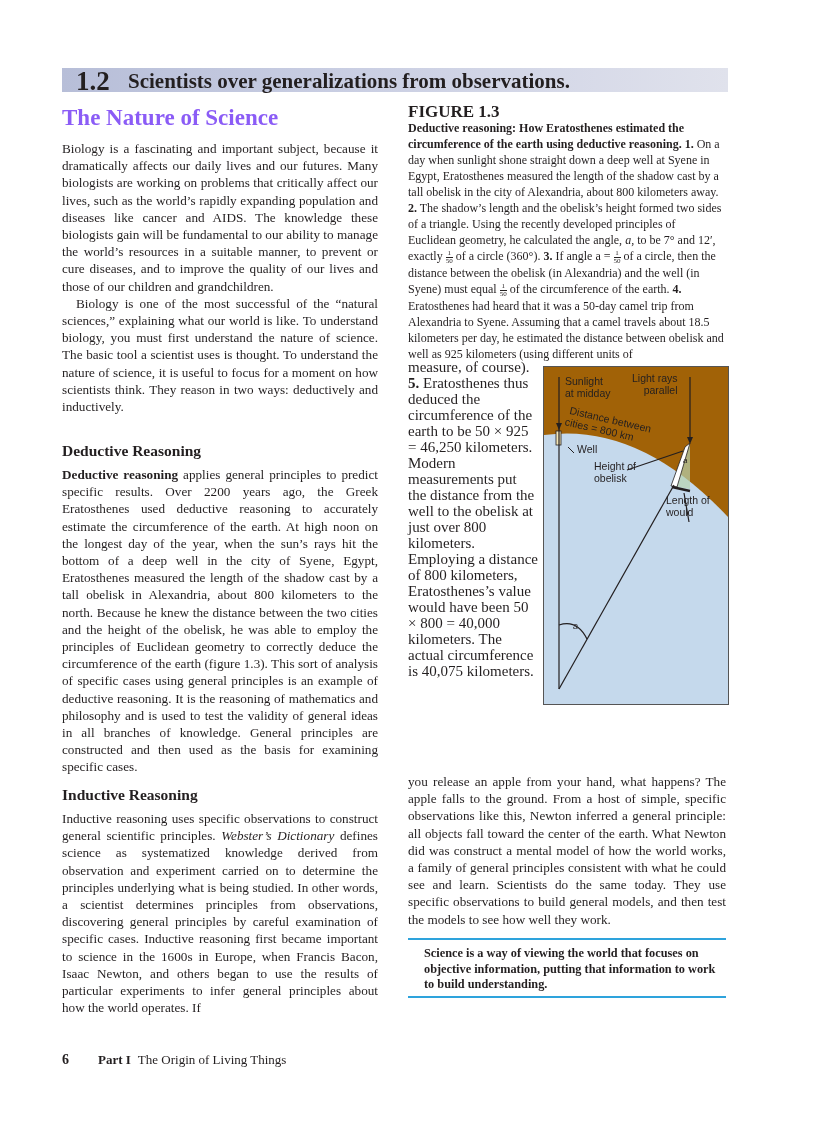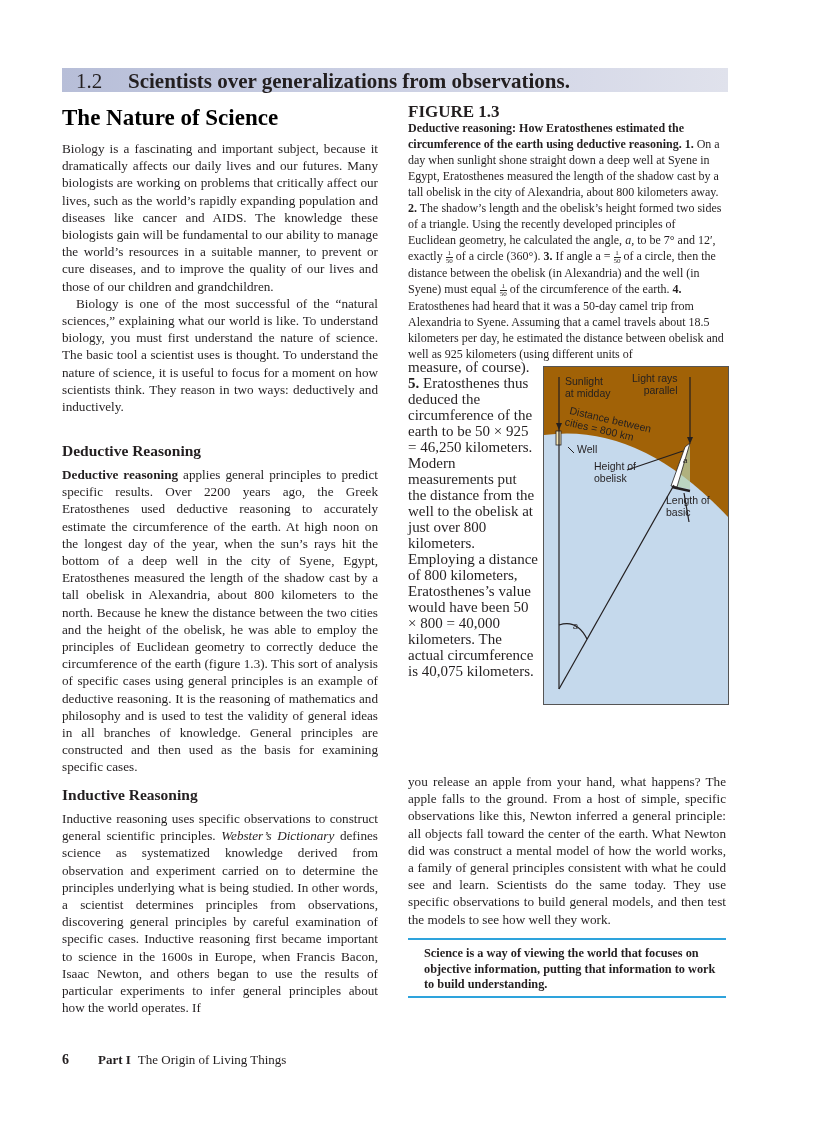--- a/index.html
+++ b/index.html
@@ -1,24 +1,24 @@
 <!DOCTYPE html>
 <html><head>
 <meta charset="utf-8">
 <style>
   html, body { margin: 0; padding: 0; background: #ffffff; }
   body { width: 816px; height: 1123px; position: relative; overflow: hidden;
          font-family: "Liberation Serif", "DejaVu Serif", serif; color: #231f20; }
 
   .banner { position: absolute; left: 62px; top: 68px; width: 666px; height: 24px;
             background: linear-gradient(90deg, #b7bed8 0%, #c8cde2 40%, #d6d9e8 75%, #e0e2ec 100%); }
-  .banner-num { position: absolute; left: 14px; top: 0px; font-size: 21px; font-weight: normal; line-height: 26px; }
+  .banner-num { position: absolute; left: 14px; top: 0px; font-size: 27px; font-weight: bold; line-height: 26px; }
   .banner-title { position: absolute; left: 66px; top: 0px; font-size: 21px; font-weight: bold; line-height: 26px; white-space: nowrap; }
 
-  .h1 { position: absolute; left: 62px; top: 104px; font-size: 23px; color: #000000; font-weight: bold; line-height: 28px; white-space: nowrap; }
+  .h1 { position: absolute; left: 62px; top: 104px; font-size: 23px; color: #8b5cf6; font-weight: bold; line-height: 28px; white-space: nowrap; }
 
   .col { position: absolute; font-size: 13.2px; line-height: 17.2px; text-align: justify; }
   .col p { margin: 0; }
   .col .indent { text-indent: 14px; }
   .h2 { font-size: 15.5px; font-weight: bold; margin: 0; line-height: 20px; }
 
   .fig-head { position: absolute; left: 408px; top: 104px; width: 318px; font-size: 12px; line-height: 16px; }
   .fig-head .fig-label { font-weight: bold; font-size: 17px; display: block; }
   .fig-head .fig-bold { font-weight: bold; }
   .fig-narrow { position: absolute; left: 408px; top: 359px; width: 130px; font-size: 15px; line-height: 16px; }
@@ -98,21 +98,21 @@
 
     <line x1="24" y1="80" x2="30" y2="86" stroke="#231f20" stroke-width="1"></line>
     <line x1="83" y1="103" x2="139" y2="84" stroke="#231f20" stroke-width="1.2"></line>
     <line x1="140" y1="126" x2="145" y2="155" stroke="#231f20" stroke-width="1.2"></line>
   </svg>
   <div class="figlabel" style="left:21px; top:9px;"><span>Sunlight</span><br><span>at midday</span></div>
   <div class="figlabel" style="left:88px; top:6px; text-align:right;"><span>Light rays</span><br><span style="margin-left:4px;">parallel</span></div>
   <div class="figlabel" style="left:27px; top:38px; transform: rotate(13deg); transform-origin: 0 0;"><span>Distance between</span><br><span style="margin-left:-2px;">cities = 800 km</span></div>
   <div class="figlabel" style="left:33px; top:77px;">Well</div>
   <div class="figlabel" style="left:50px; top:94px;"><span>Height of</span><br><span>obelisk</span></div>
-  <div class="figlabel" style="left:122px; top:128px;"><span>Length of</span><br><span>basic</span></div>
+  <div class="figlabel" style="left:122px; top:128px;"><span>Length of</span><br><span>would</span></div>
   <div class="figlabel" style="left:139px; top:88px; font-size:8px; font-style:italic;">a</div>
   <div class="figlabel" style="left:29px; top:254px; font-size:9px; font-style:italic;">a</div>
 </div>
 
 <div class="col" style="left:408px; top:773px; width:318px;">
   <p>you release an apple from your hand, what happens? The apple falls to the ground. From a host of simple, specific observations like this, Newton inferred a general principle: all objects fall toward the center of the earth. What Newton did was construct a mental model of how the world works, a family of general principles consistent with what he could see and learn. Scientists do the same today. They use specific observations to build general models, and then test the models to see how well they work.</p>
 </div>
 
 <div class="callout">
   <p>Science is a way of viewing the world that focuses on objective information, putting that information to work to build understanding.</p>

